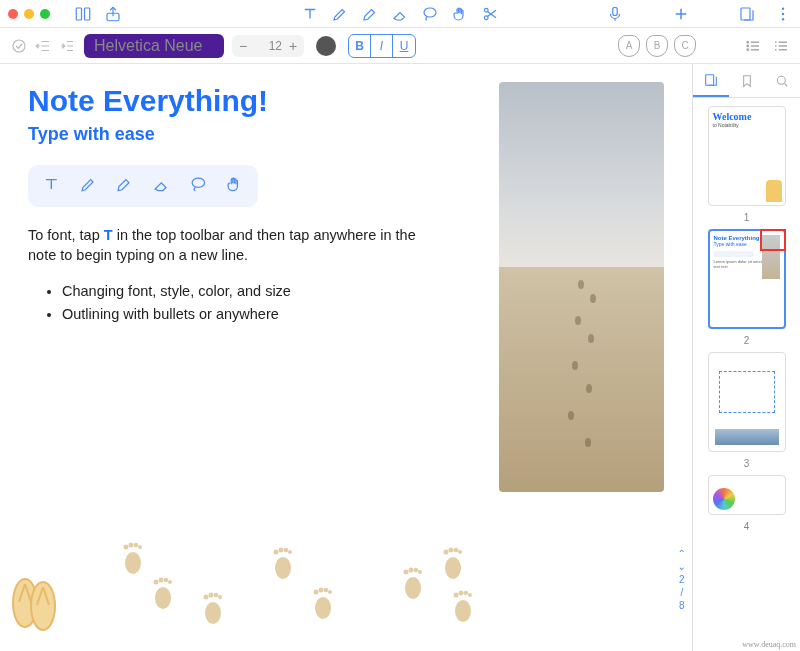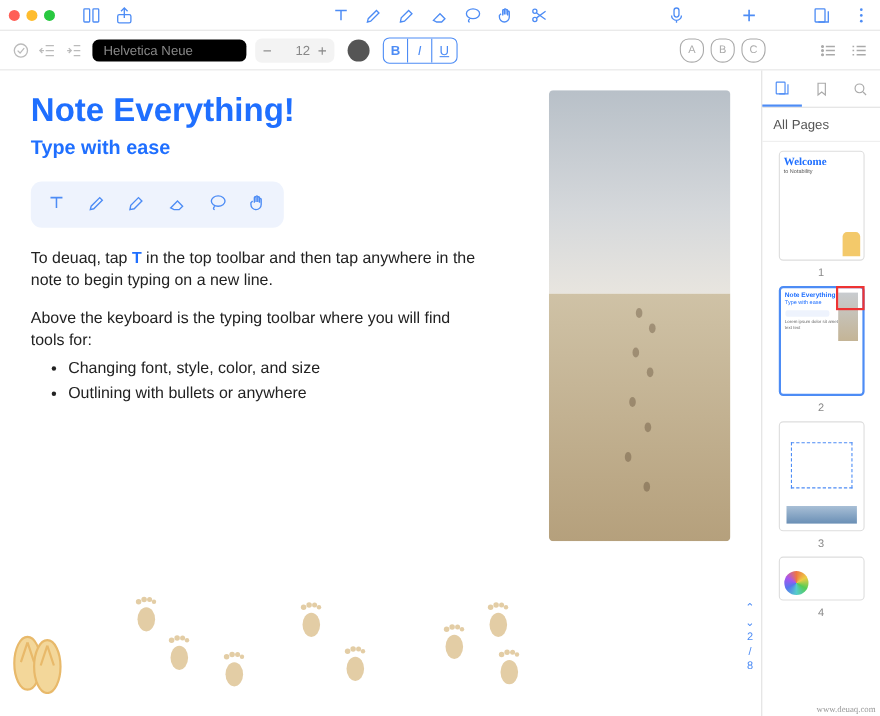--- a/index.html
+++ b/index.html
@@ -7,21 +7,21 @@
 .titlebar { height: 28px; display: flex; align-items: center; padding: 0 8px; border-bottom: 1px solid #e5e5e5; justify-content: space-between; }
 .traffic { display: flex; gap: 6px; align-items: center; }
 .tdot { width: 10px; height: 10px; border-radius: 50%; }
 .tb-left { display: flex; align-items: center; gap: 12px; }
 .tb-icons { display: flex; gap: 12px; margin-left: 12px; color: #4d8cf5; }
 .tb-center { display: flex; gap: 12px; color: #4d8cf5; position: absolute; left: 50%; transform: translateX(-50%); }
 .tb-right { display: flex; gap: 18px; color: #4d8cf5; align-items: center; }
 .tb-icn { width: 18px; height: 18px; display: flex; align-items: center; justify-content: center; cursor: pointer; }
 .formatbar { height: 36px; border-bottom: 1px solid #e5e5e5; display: flex; align-items: center; padding: 0 10px; gap: 8px; color: #888; }
 .fb-group { display: flex; align-items: center; gap: 6px; }
-.fontsel { background: #000000; border-radius: 6px; padding: 3px 10px; font-size: 12px; color: #888; width: 140px; }
+.fontsel { background: #4c1d95; border-radius: 6px; padding: 3px 10px; font-size: 16px; color: #888; width: 140px; }
 .stepper { display: flex; align-items: center; background: #f3f3f3; border-radius: 6px; }
 .stepbtn { width: 22px; height: 22px; display: flex; align-items: center; justify-content: center; font-size: 14px; color: #888; cursor: pointer; }
 .stepval { width: 28px; text-align: right; font-size: 12px; color: #888; }
 .swatch { width: 20px; height: 20px; border-radius: 50%; background: #555; margin: 0 4px; }
 .biu { display: flex; border: 1px solid #4d8cf5; border-radius: 6px; overflow: hidden; }
 .biu div { width: 22px; height: 22px; display: flex; align-items: center; justify-content: center; font-size: 12px; color: #4d8cf5; border-right: 1px solid #4d8cf5; cursor: pointer; }
 .biu div:last-child { border-right: none; }
 .hearts { display: flex; gap: 6px; margin-left: auto; margin-right: 40px; }
 .heart { width: 22px; height: 22px; border: 1px solid #aaa; border-radius: 8px 8px 11px 11px; display: flex; align-items: center; justify-content: center; font-size: 10px; color: #aaa; position: relative; }
 .listicons { display: flex; gap: 10px; color: #aaa; }
@@ -236,23 +236,22 @@
           </svg>
         </div>
       <div class="ti">
           <svg viewBox="0 0 24 24" stroke="currentColor" fill="none" stroke-width="1.6">
             <path d="M8 12V6a1 1 0 012 0v5M10 11V5a1 1 0 012 0v6M12 11V6a1 1 0 012 0v6M14 12V8a1 1 0 012 0v6a6 6 0 01-12 0v-2l2-2"></path>
           </svg>
         </div>
     </div>
 
     <p class="para">
-      <span>To deuaq, tap </span><span class="tt">T</span><span> in the top toolbar and then tap anywhere in the note to begin typing on a new line.</span>
+      <span>To font, tap </span><span class="tt">T</span><span> in the top toolbar and then tap anywhere in the note to begin typing on a new line.</span>
     </p>
-    <p class="para" style="margin-bottom:4px">Above the keyboard is the typing toolbar where you will find tools for:</p>
     <ul class="blist">
       <li>Changing font, style, color, and size</li>
       <li>Outlining with bullets or anywhere</li>
     </ul>
 
     <div class="beachimg">
       <div class="sky"></div>
       <div class="sand">
         <div class="foot" style="left:48%;top:6%"></div>
           <div class="foot" style="left:55%;top:12%"></div>
@@ -369,21 +368,20 @@
             <path d="M7 4h10v16l-5-4-5 4z"></path>
           </svg>
         </div>
       <div class="sb-tab">
           <svg width="16" height="16" viewBox="0 0 24 24" stroke="currentColor" fill="none" stroke-width="1.6">
             <circle cx="11" cy="11" r="6"></circle>
             <path d="M20 20l-4-4"></path>
           </svg>
         </div>
     </div>
-    <div class="sb-head">All Pages</div>
     <div class="thumbs" id="thumbs">
         <div class="thumb">
           <div style="font-family:cursive;color:#1f6fff;font-size:10px;font-weight:700">Welcome</div>
           <div style="font-size:5px;color:#555">to Notability</div>
           <div style="position:absolute;right:3px;bottom:3px;width:16px;height:22px;background:#f3c96a;border-radius:4px 4px 0 0"></div>
         </div>
         <div class="thumbnum">1</div>
         <div class="thumb sel">
           <div style="color:#1f6fff;font-size:6px;font-weight:700">Note Everything!</div>
           <div style="color:#1f6fff;font-size:5px">Type with ease</div>

